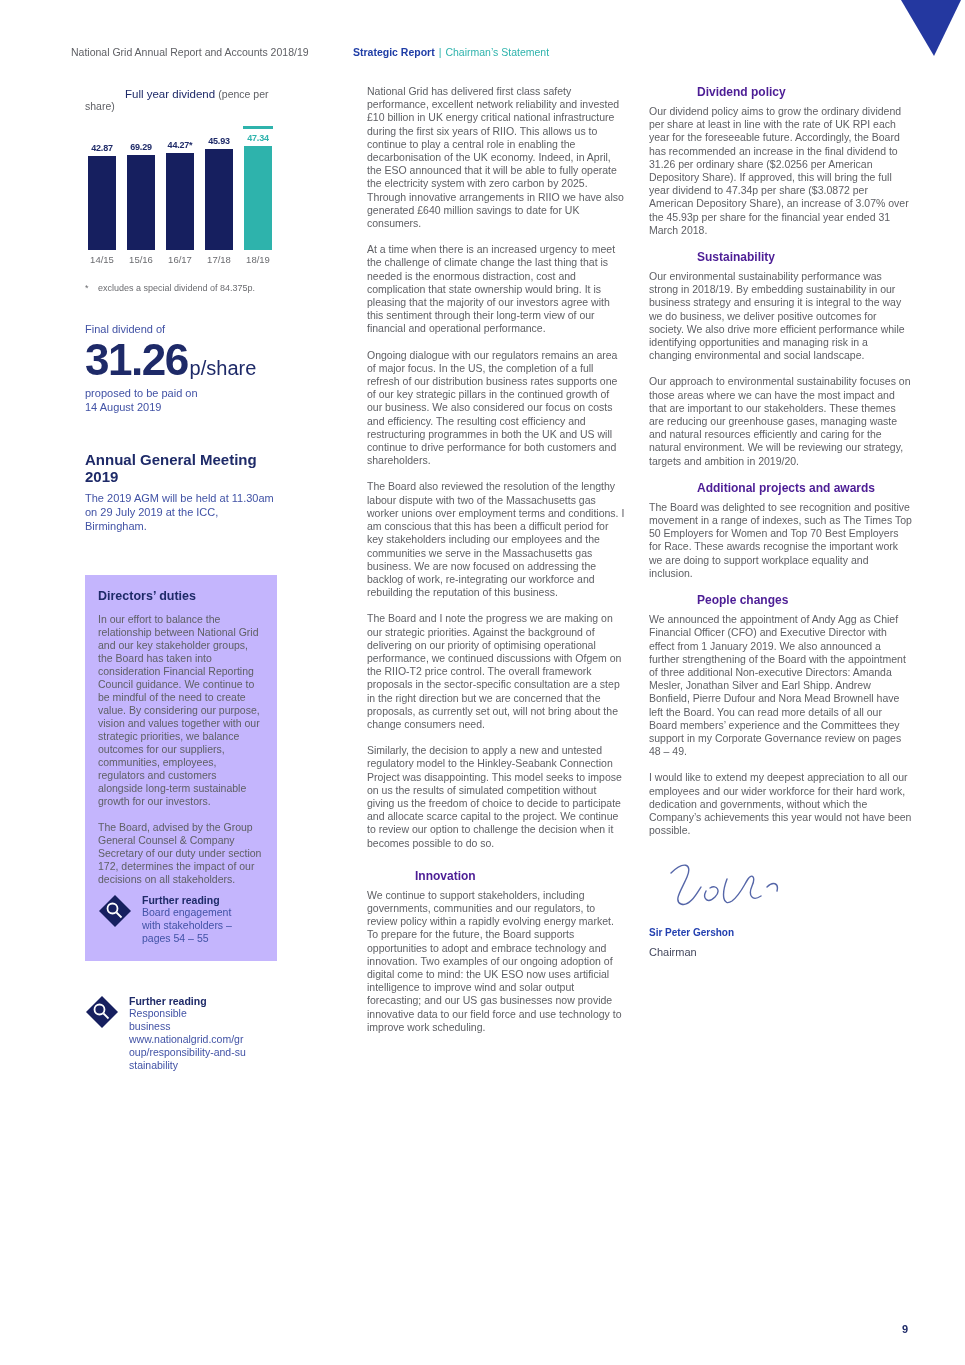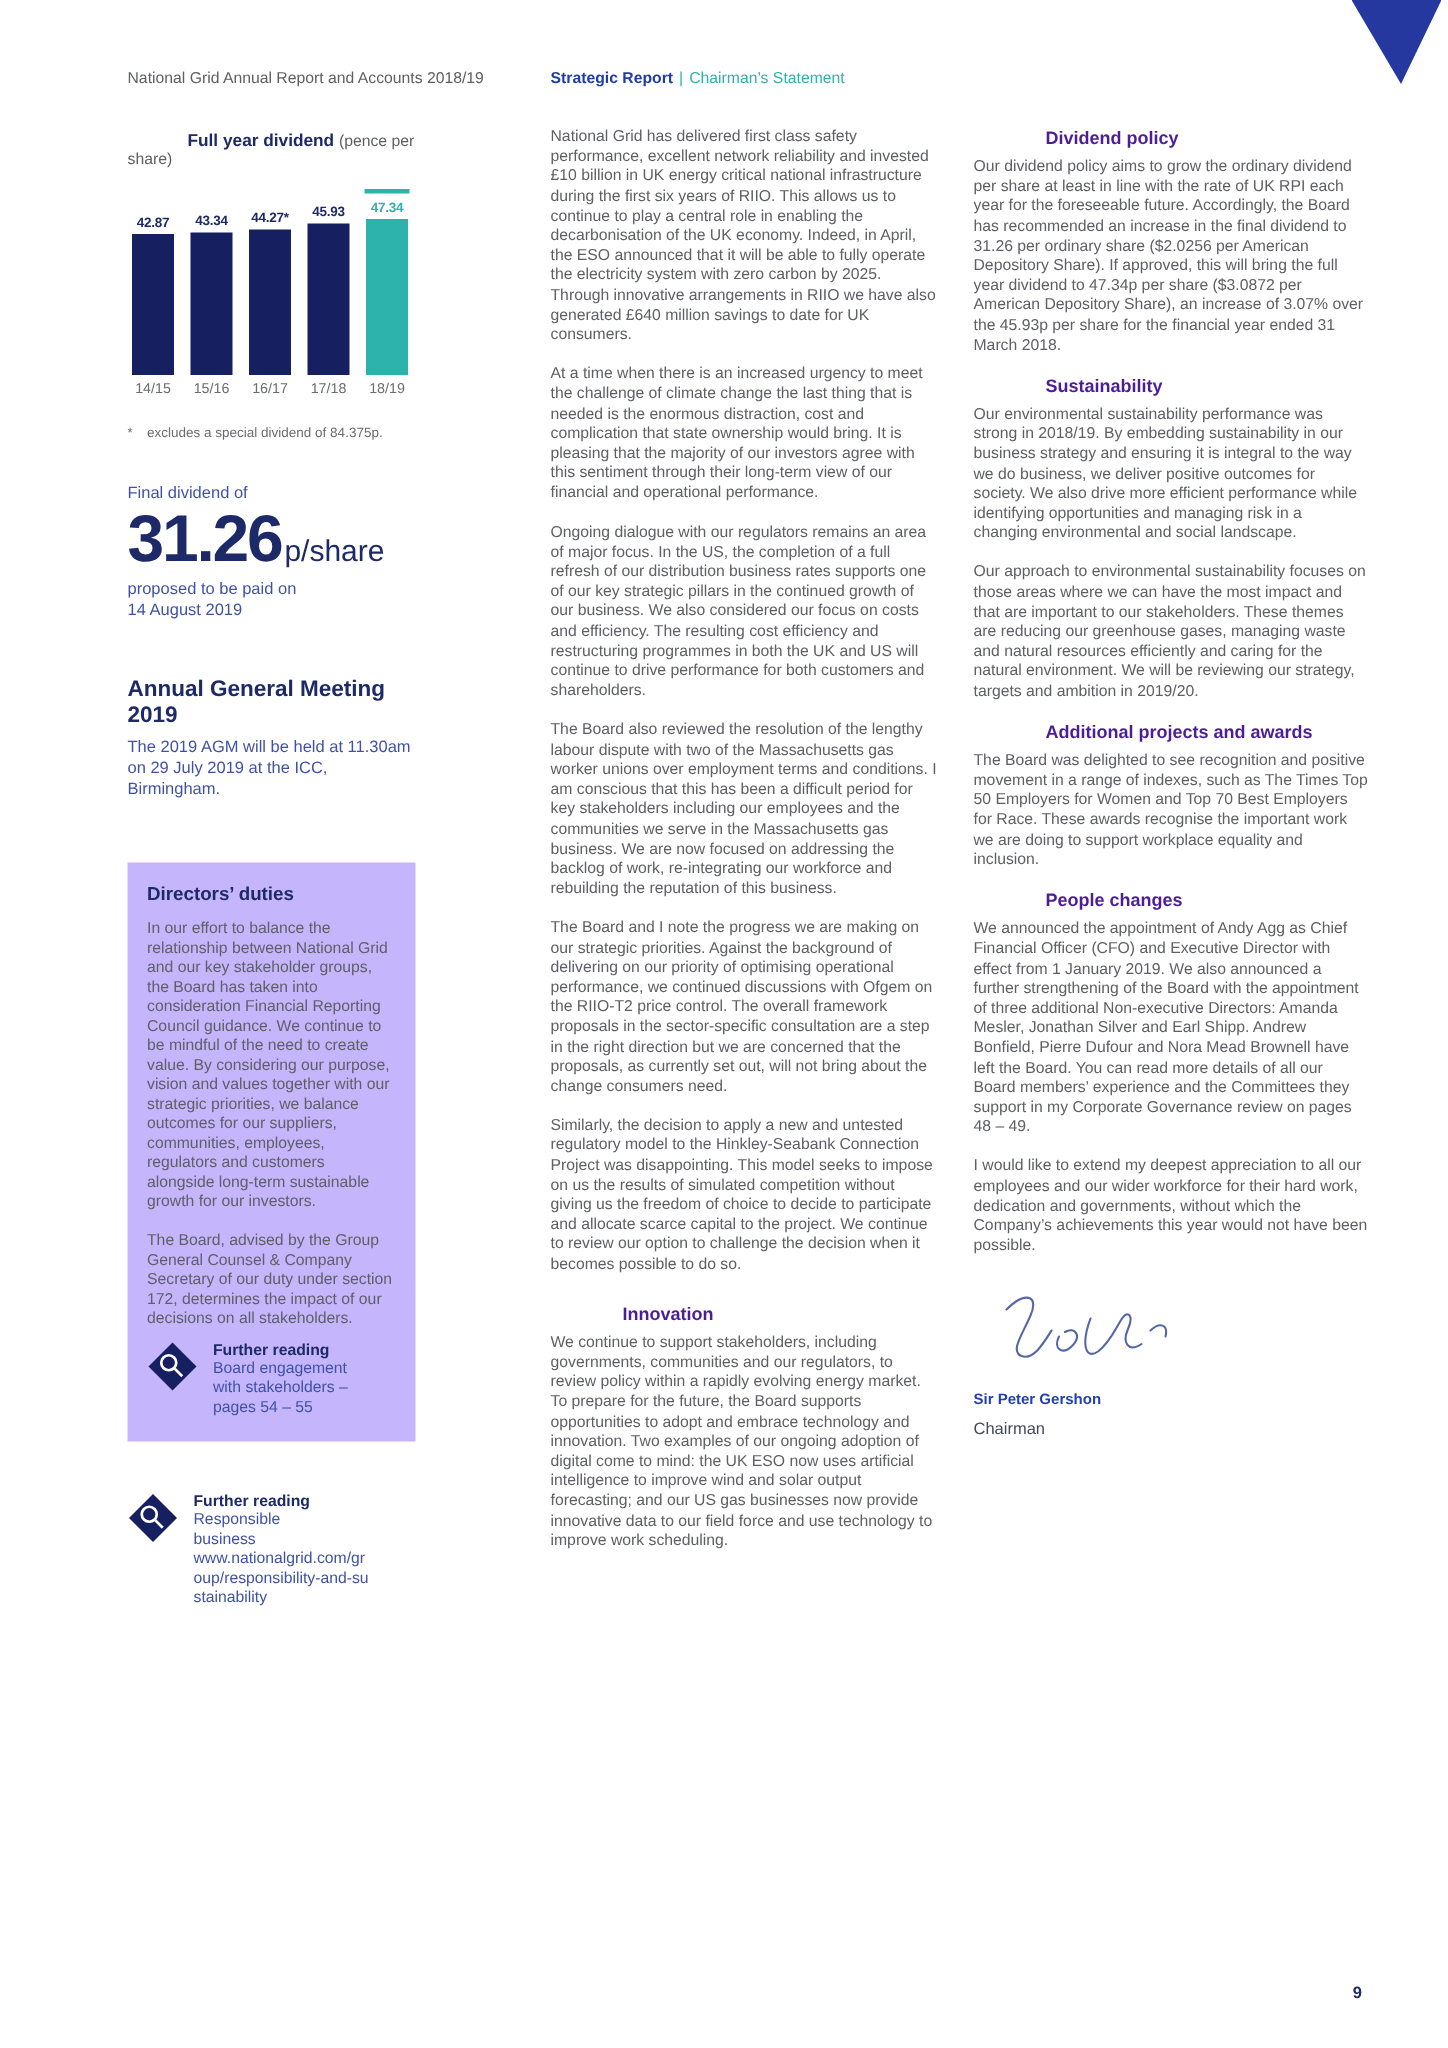--- a/index.html
+++ b/index.html
@@ -14,21 +14,21 @@
   .page { position:relative; width:965px; height:1365px; background:#fff; }
 
   
   .corner-flag{
     position:absolute; top:0; right:4px; width:60px; height:56px;
     background:#2438a0;
     clip-path:polygon(0 0, 100% 0, 55% 100%);
   }
 
   
-  .header{ position:absolute; top:46px; left:85px; right:55px; display:flex; font-size:10.5px; }
+  .header{ position:absolute; top:46px; left:71px; right:55px; display:flex; font-size:10.5px; }
   .header .doc-title{ width:282px; color:#5f6065; }
   .header .crumb .section{ color:#1f3da6; font-weight:bold; }
   .header .crumb .sep{ color:#2eb3ac; margin:0 4px; }
   .header .crumb .subsection{ color:#2eb3ac; }
 
   
   .columns{ position:absolute; top:85px; left:85px; display:flex; align-items:flex-start; }
   .col-left{ width:192px; margin-right:90px; }
   .col-mid{ width:258px; margin-right:24px; }
   .col-right{ width:263px; }
@@ -41,21 +41,21 @@
     font-size:12px; font-weight:bold; color:#4c1d95;
     margin-bottom:6px;
     padding-left:48px;
   }
   .col-mid .section-heading{ margin-top:19px; }
   .col-right .section-heading{ margin-top:7px; }
   .col-right .sec:first-child .section-heading{ margin-top:0; }
 
   
   .chart-title{ font-size:11.5px; margin-bottom:14px; margin-top:3px;}
-  .chart-title .t{ color:#1e2a68; font-weight:bold;padding-left:40px; }
+  .chart-title .t{ color:#1e2a68; font-weight:normal;padding-left:40px; }
   .chart-title .s{ color:#5f6065; font-weight:normal; font-size:10.5px; }
   .chart{
     display:flex; justify-content:space-between; align-items:flex-end;
     width:190px; margin-top:4px;
   }
   .bar-group{ display:flex; flex-direction:column; align-items:center; justify-content:flex-end; width:34px; }
   .bar-rule{ width:30px; height:3px; margin-bottom:4px; }
   .bar-label{ font-size:9px; font-weight:bold; color:#1e2a68; margin-bottom:3px; letter-spacing:-0.2px; }
   .bar-group.hl .bar-label{ color:#2eb3ac; }
   .bar{ width:28px; }
@@ -118,21 +118,21 @@
         <span class="s">(pence per share)</span>
       </div>
 
       <div class="chart">
           <div class="bar-group">
             <div class="bar-label">42.87</div>
             <div class="bar" style="height: 94px; background: rgb(22, 31, 95);"></div>
             <div class="bar-year">14/15</div>
           </div>
           <div class="bar-group">
-            <div class="bar-label">43.34</div>
+            <div class="bar-label">69.29</div>
             <div class="bar" style="height: 95px; background: rgb(22, 31, 95);"></div>
             <div class="bar-year">15/16</div>
           </div>
           <div class="bar-group">
             <div class="bar-label">44.27*</div>
             <div class="bar" style="height: 97px; background: rgb(22, 31, 95);"></div>
             <div class="bar-year">16/17</div>
           </div>
           <div class="bar-group">
             <div class="bar-label">45.93</div>

